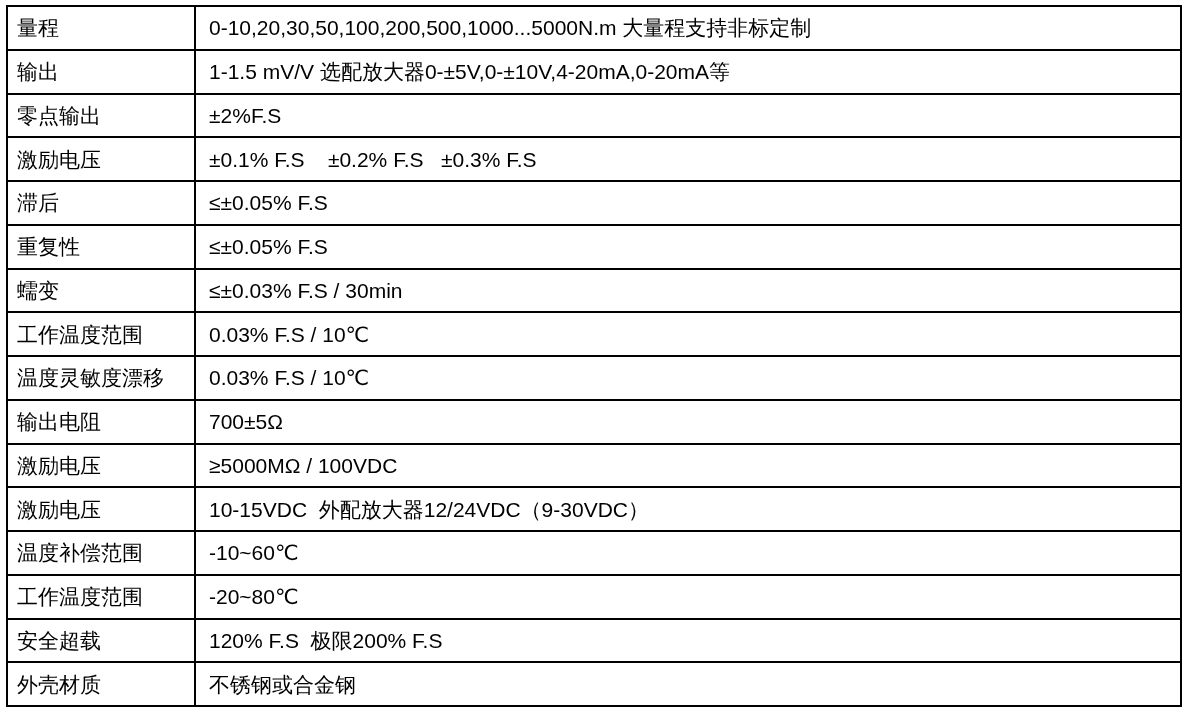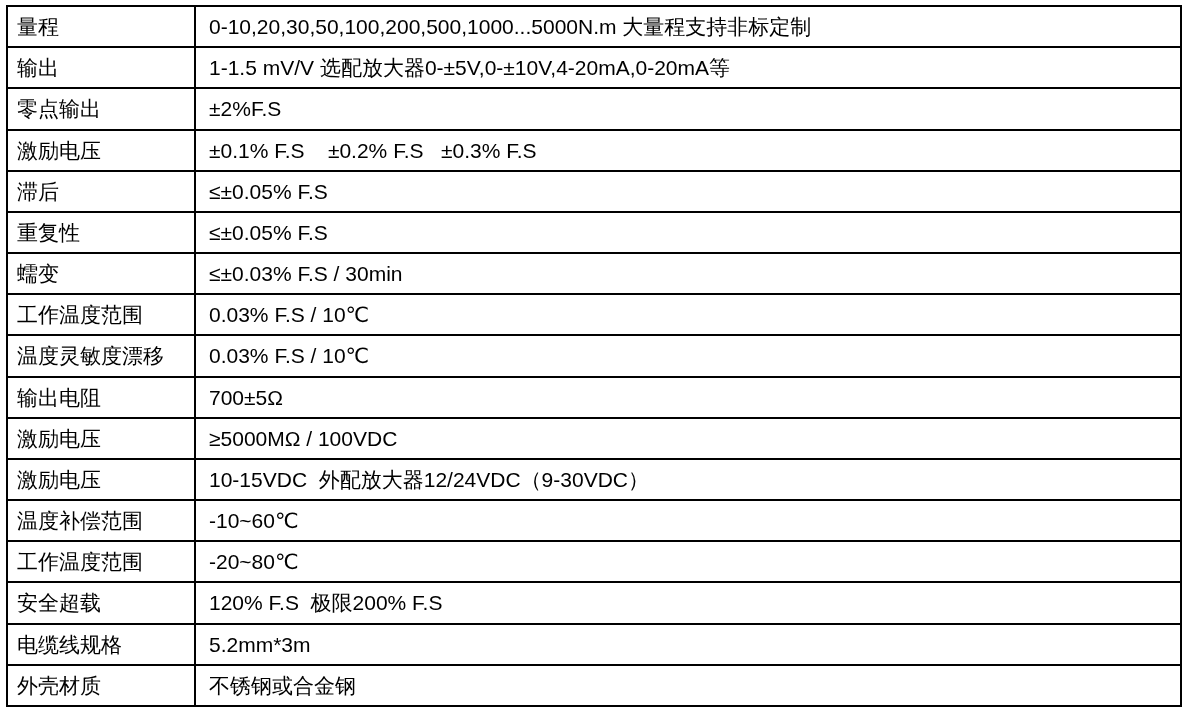--- a/index.html
+++ b/index.html
@@ -97,21 +97,17 @@
   </tr>
       <tr>
     <td class="label-cell">工作温度范围</td>
     <td class="value-cell">-20~80℃</td>
   </tr>
       <tr>
     <td class="label-cell">安全超载</td>
     <td class="value-cell">120% F.S  极限200% F.S</td>
   </tr>
       <tr>
-    <td class="label-cell">电缆线规格</td>
-    <td class="value-cell">5.2mm*3m</td>
-  </tr>
-      <tr>
     <td class="label-cell">外壳材质</td>
     <td class="value-cell">不锈钢或合金钢</td>
   </tr>
     </tbody>
 </table>
 
 </body></html>

